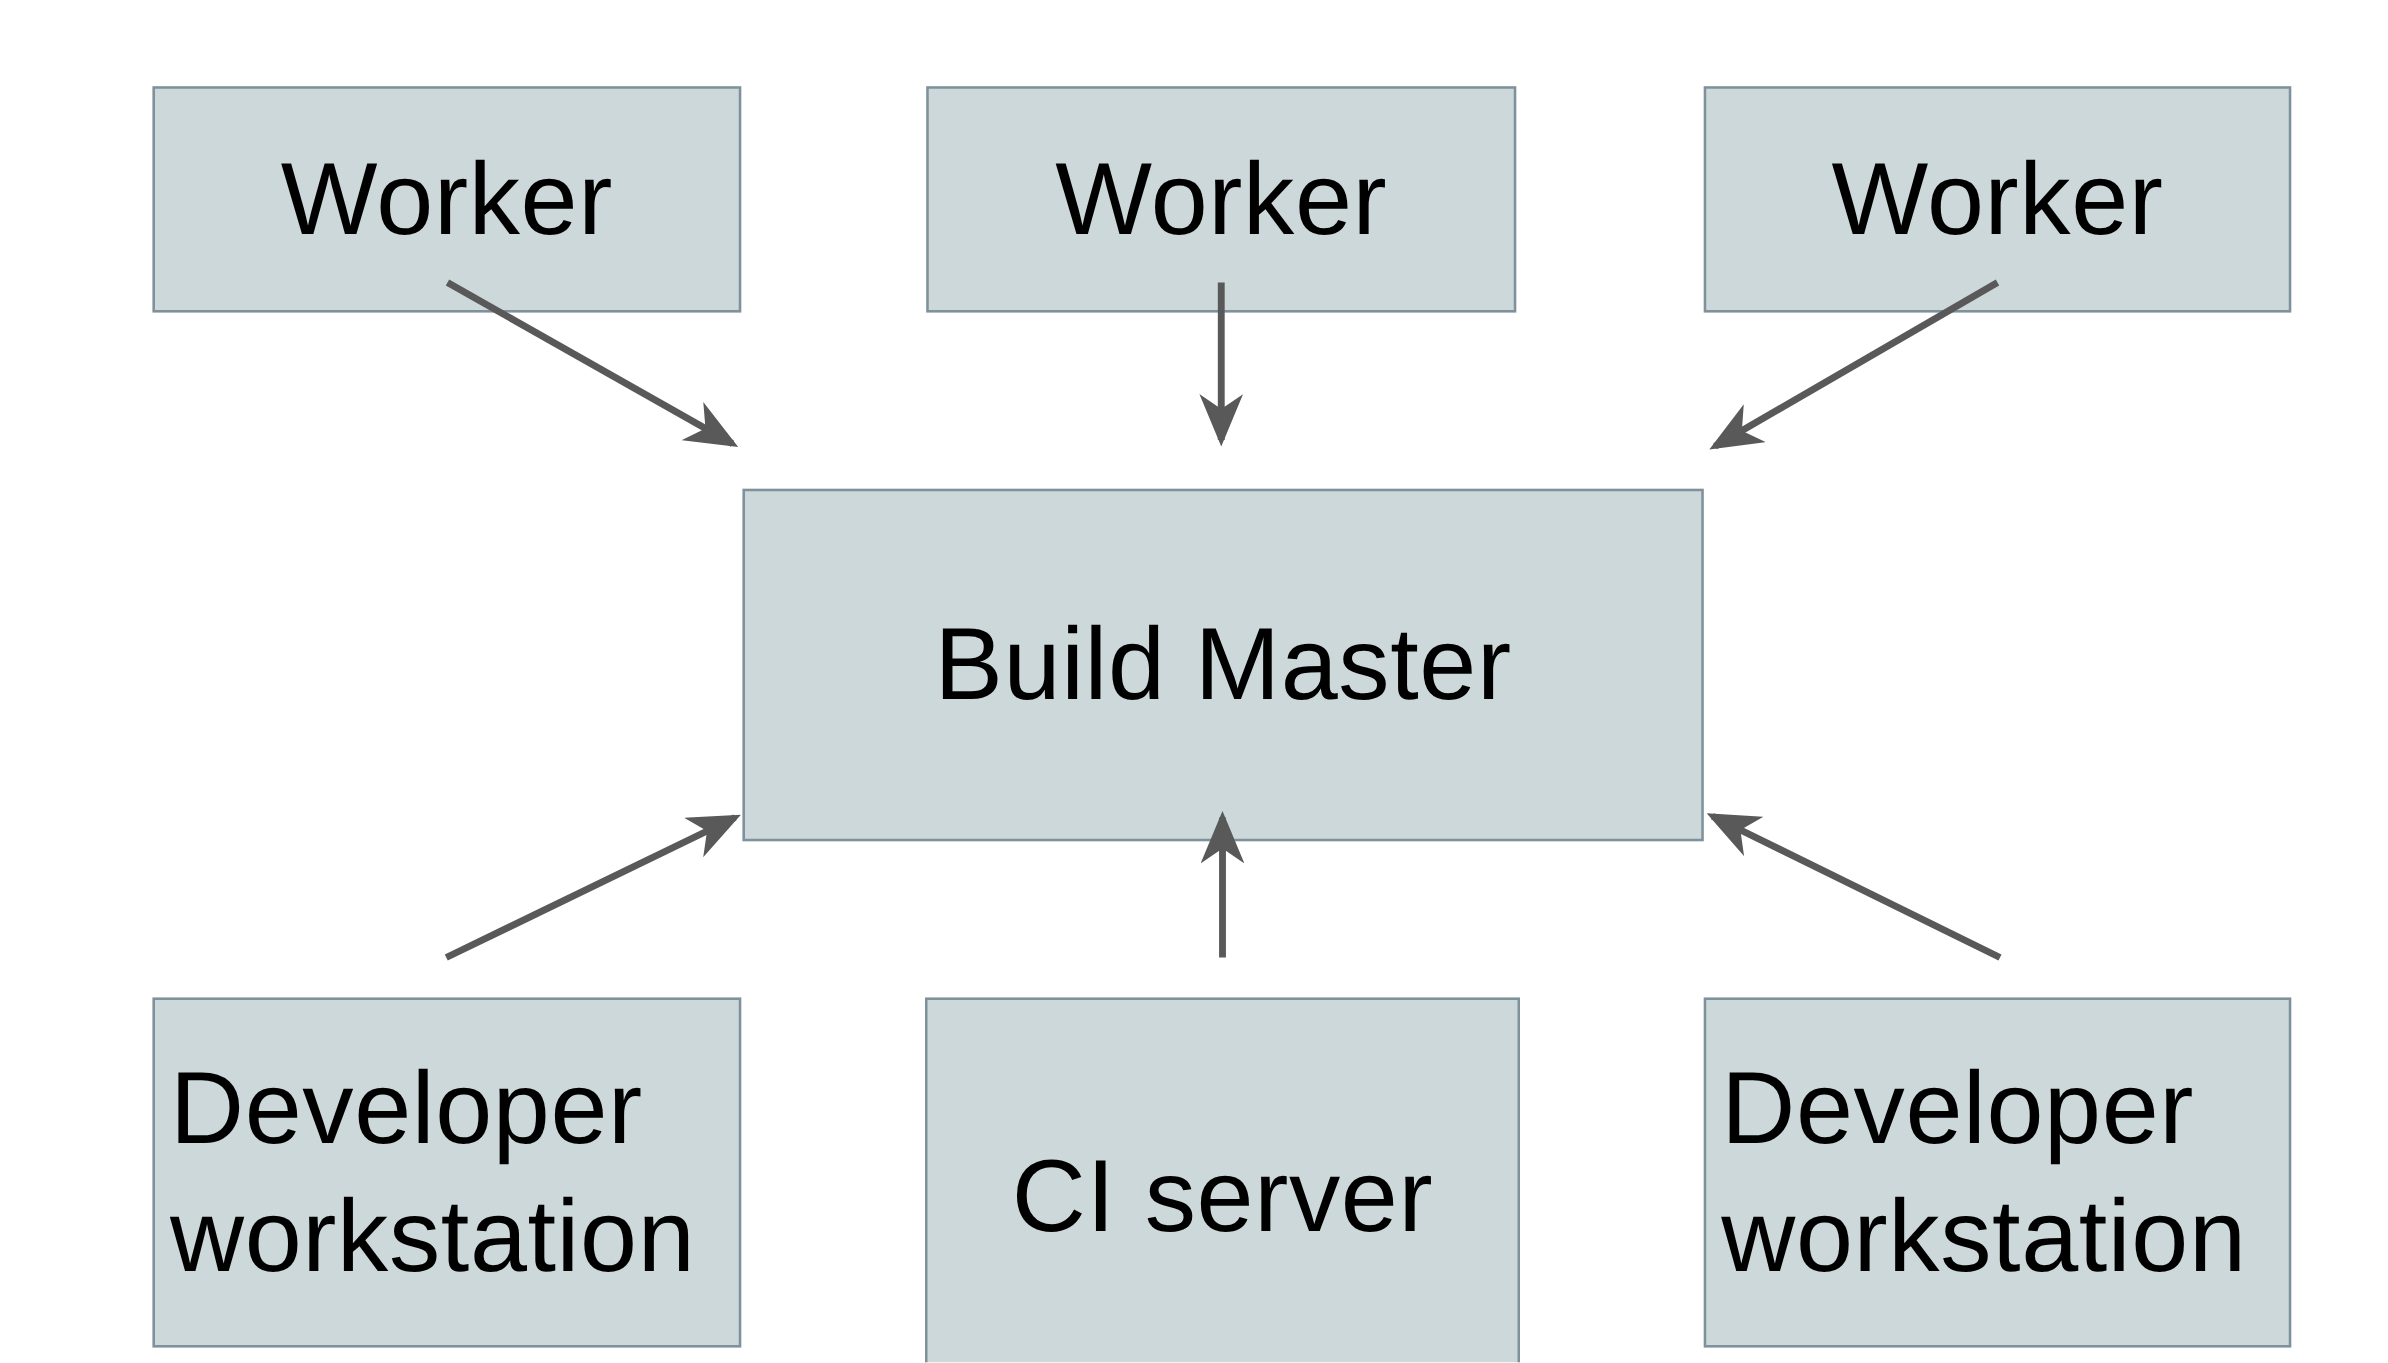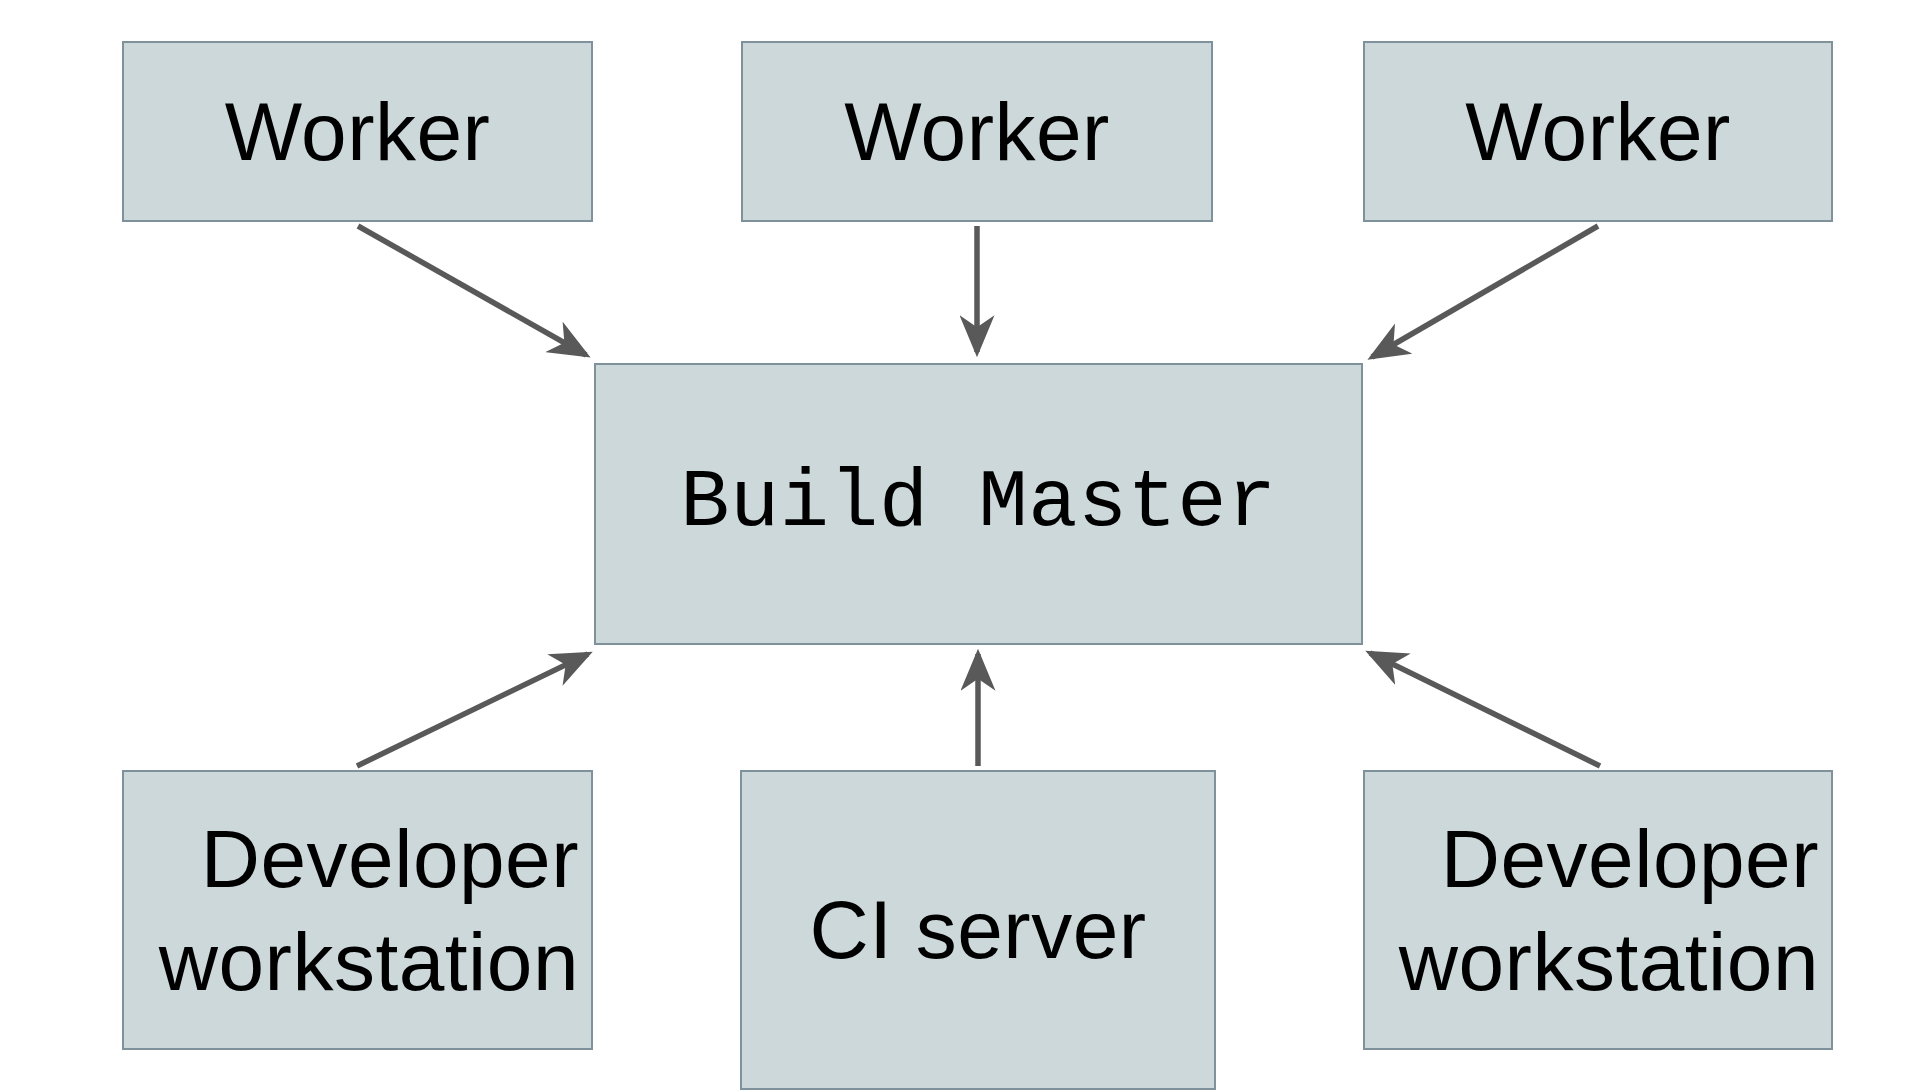--- a/index.html
+++ b/index.html
@@ -16,34 +16,35 @@
     overflow: hidden;
   }
   .node {
     position: absolute;
     background: #cdd8da;
     border: 2.5px solid #7f929b;
     box-sizing: border-box;
     display: flex;
     align-items: center;
     justify-content: center;
-    text-align: right;
+    text-align: left;
+    margin-top: 28px;
   }
   .node .label {
     font-size: 82px;
     line-height: 1.26;
     color: #000000;
     letter-spacing: 0.5px;
     padding: 0 12px;
   }
   
   .worker-left        { left: 122px;  top: 41px;  width: 471px; height: 181px; }
   .worker-middle      { left: 741px;  top: 41px;  width: 472px; height: 181px; }
   .worker-right       { left: 1363px; top: 41px;  width: 470px; height: 181px; }
-  .build-master       { left: 594px;  top: 363px; width: 769px; height: 282px; font-family: Liberation Mono, monospace; }
+  .build-master       { left: 594px;  top: 363px; width: 769px; height: 282px; }
   .dev-left           { left: 122px;  top: 770px; width: 471px; height: 280px; }
   .ci-server          { left: 740px;  top: 770px; width: 476px; height: 320px; }
   .dev-right          { left: 1363px; top: 770px; width: 470px; height: 280px; }
 
   svg.arrows {
     position: absolute;
     left: 0; top: 0;
     width: 1910px;
     height: 1090px;
     pointer-events: none;

